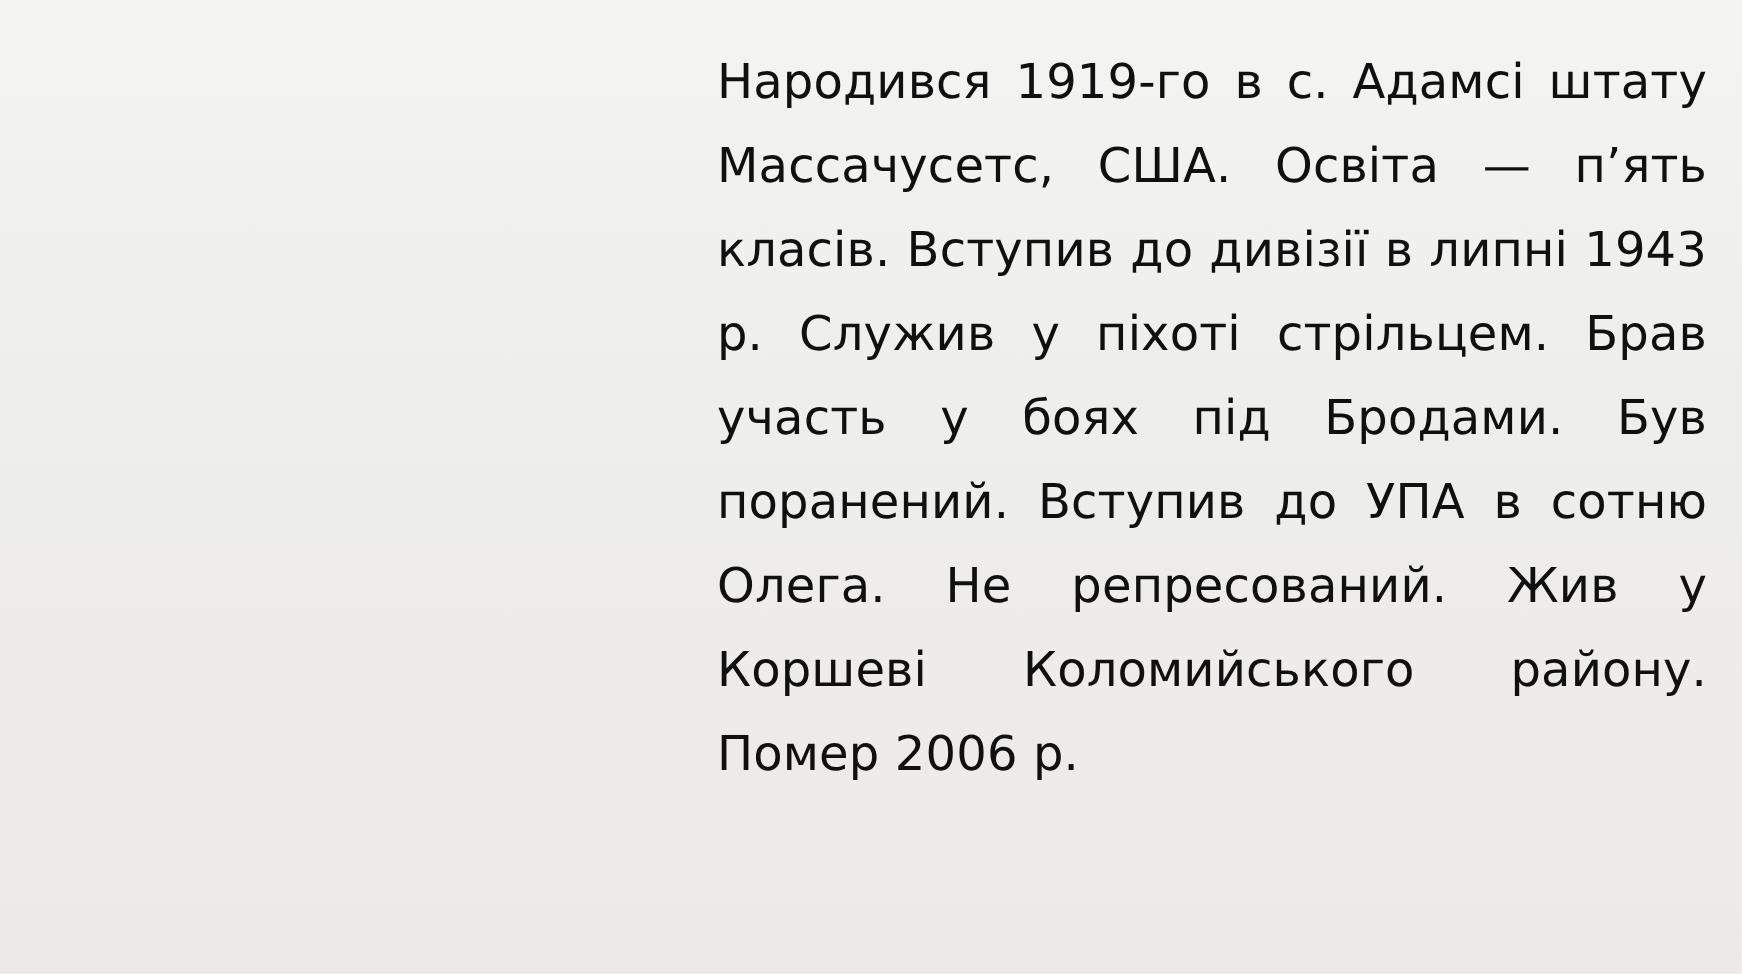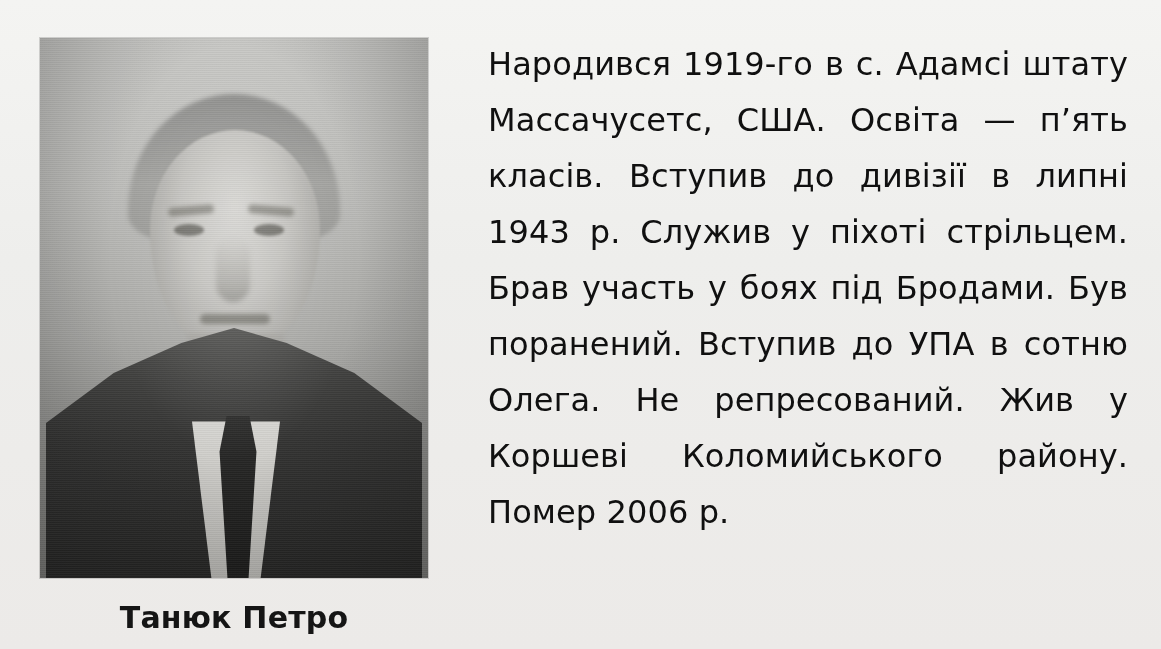--- a/index.html
+++ b/index.html
@@ -154,47 +154,27 @@
     top: 26px;
     width: 660px;
   }
   .bio {
     font-family: "DejaVu Sans", sans-serif;
     font-size: 32px;
     line-height: 56px;
     color: #101010;
     text-align: justify;
     text-justify: inter-word;
-    margin: 10px;
+    margin: 0;
     letter-spacing: .1px;
   }
 </style>
 </head>
 <body>
 
 <div class="page">
 
-  <div class="photo-block">
-    <div class="photo-frame">
-      <div class="bg-top"></div>
-      <div class="hair"></div>
-      <div class="face"></div>
-      <div class="brow-l"></div>
-      <div class="brow-r"></div>
-      <div class="eye-l"></div>
-      <div class="eye-r"></div>
-      <div class="nose"></div>
-      <div class="mouth"></div>
-      <div class="neck"></div>
-      <div class="suit"></div>
-      <div class="shirt"></div>
-      <div class="tie"></div>
-      <div class="vignette"></div>
-      <div class="grain"></div>
-    </div>
-    <div class="caption">Танюк Петро</div>
-  </div>
 
   <div class="text-block">
     <p class="bio">Народився 1919-го в с. Адамсі штату Массачусетс, США. Освіта — п’ять класів. Вступив до дивізії в липні 1943 р. Служив у піхоті стрільцем. Брав участь у боях під Бродами. Був поранений. Вступив до УПА в сотню Олега. Не репресований. Жив у Коршеві Коломийського району. Помер 2006 р.</p>
   </div>
 
 </div>
 
 </body></html>

